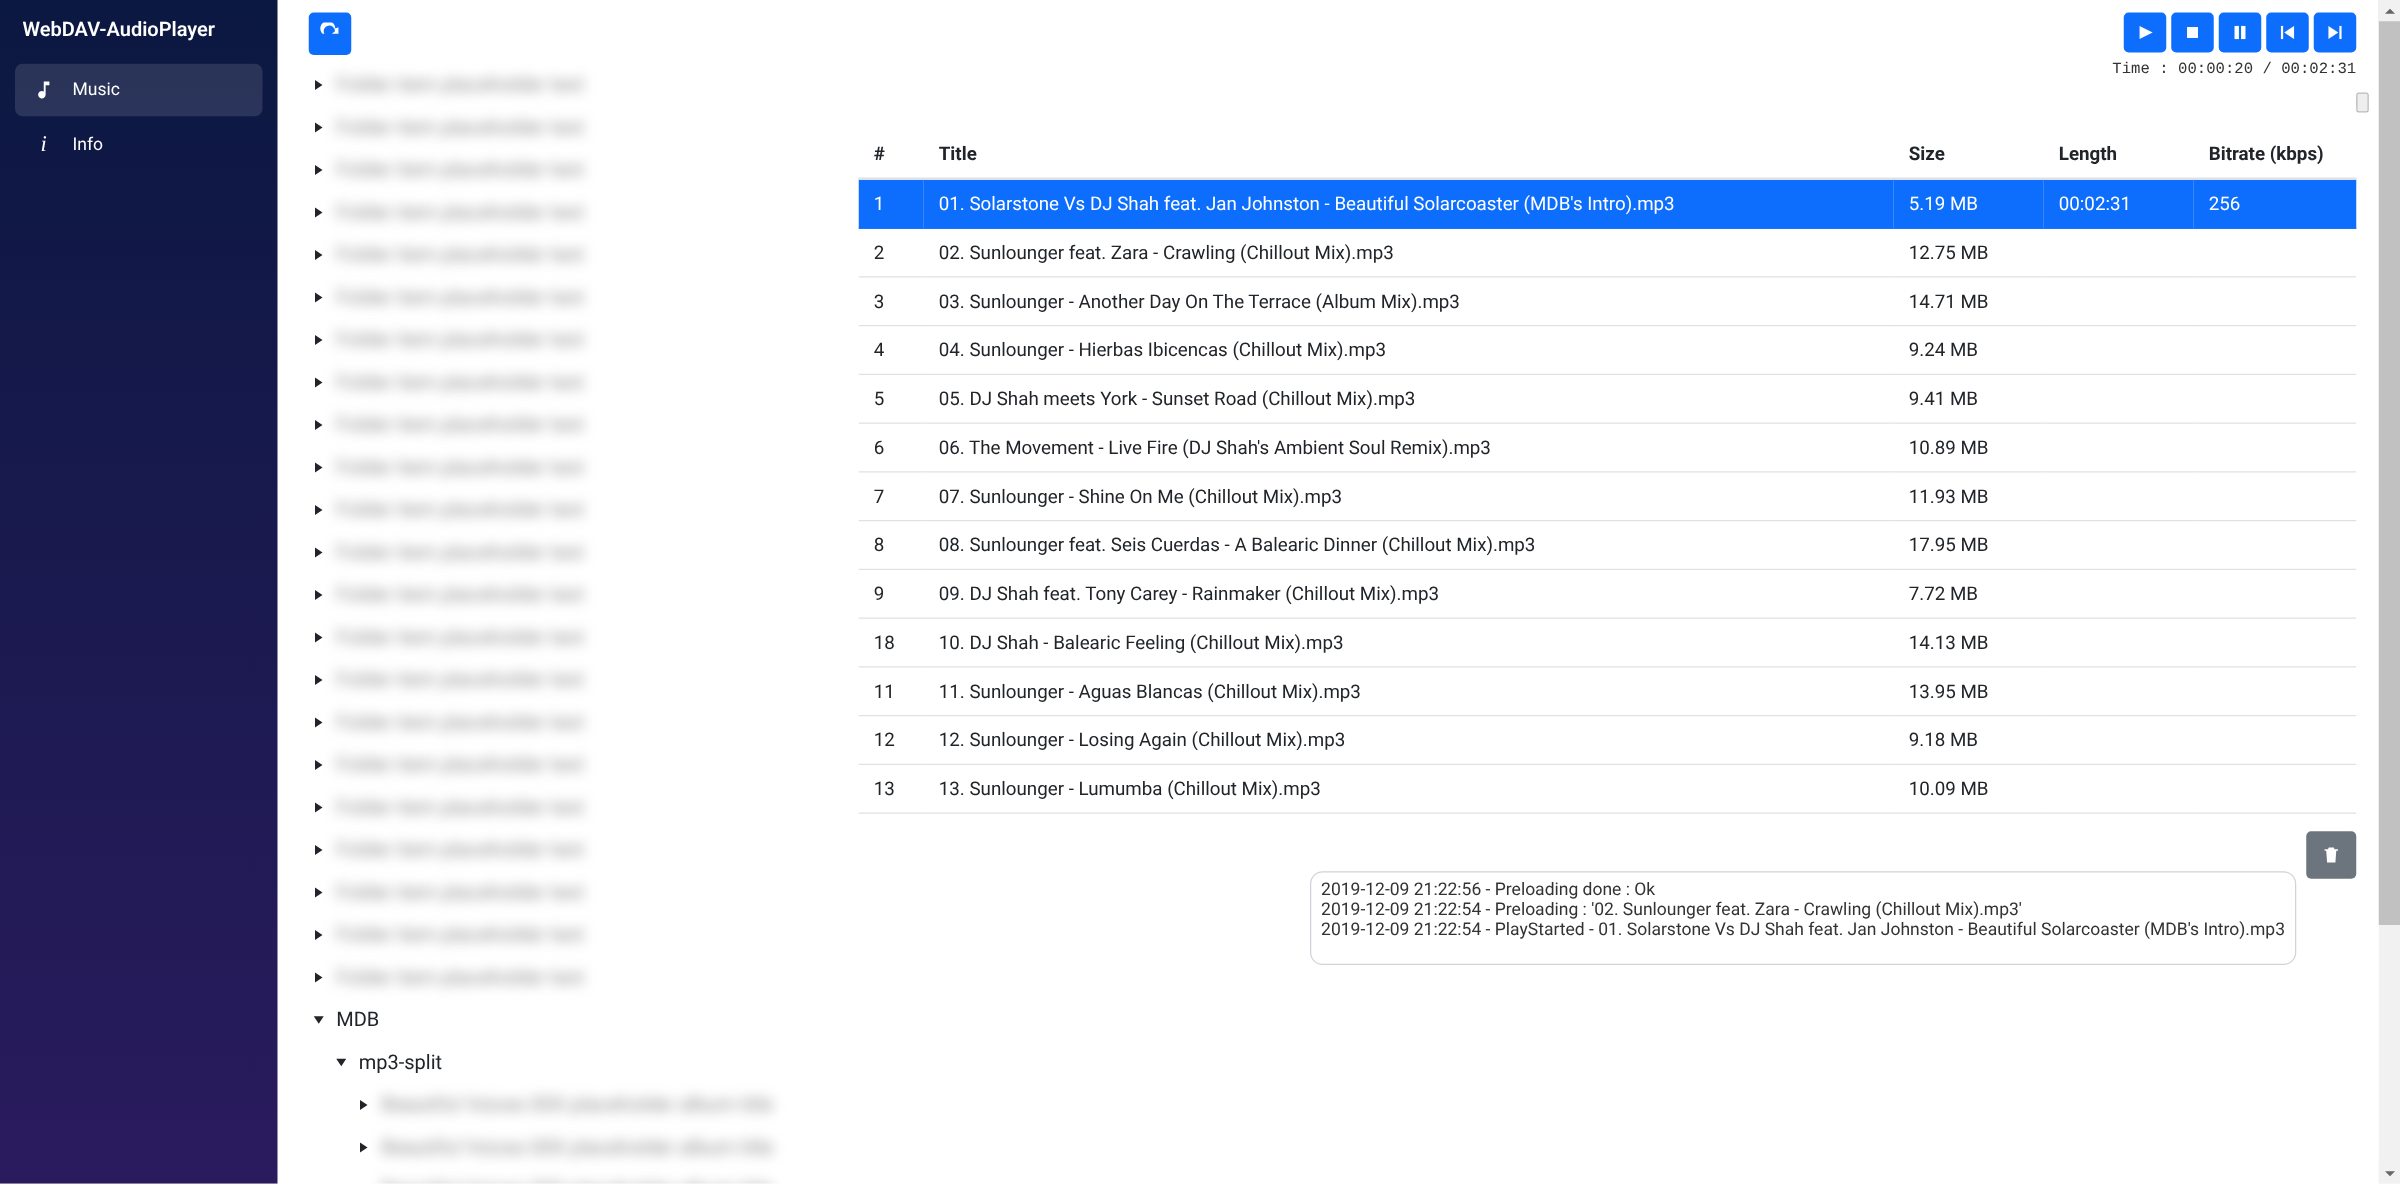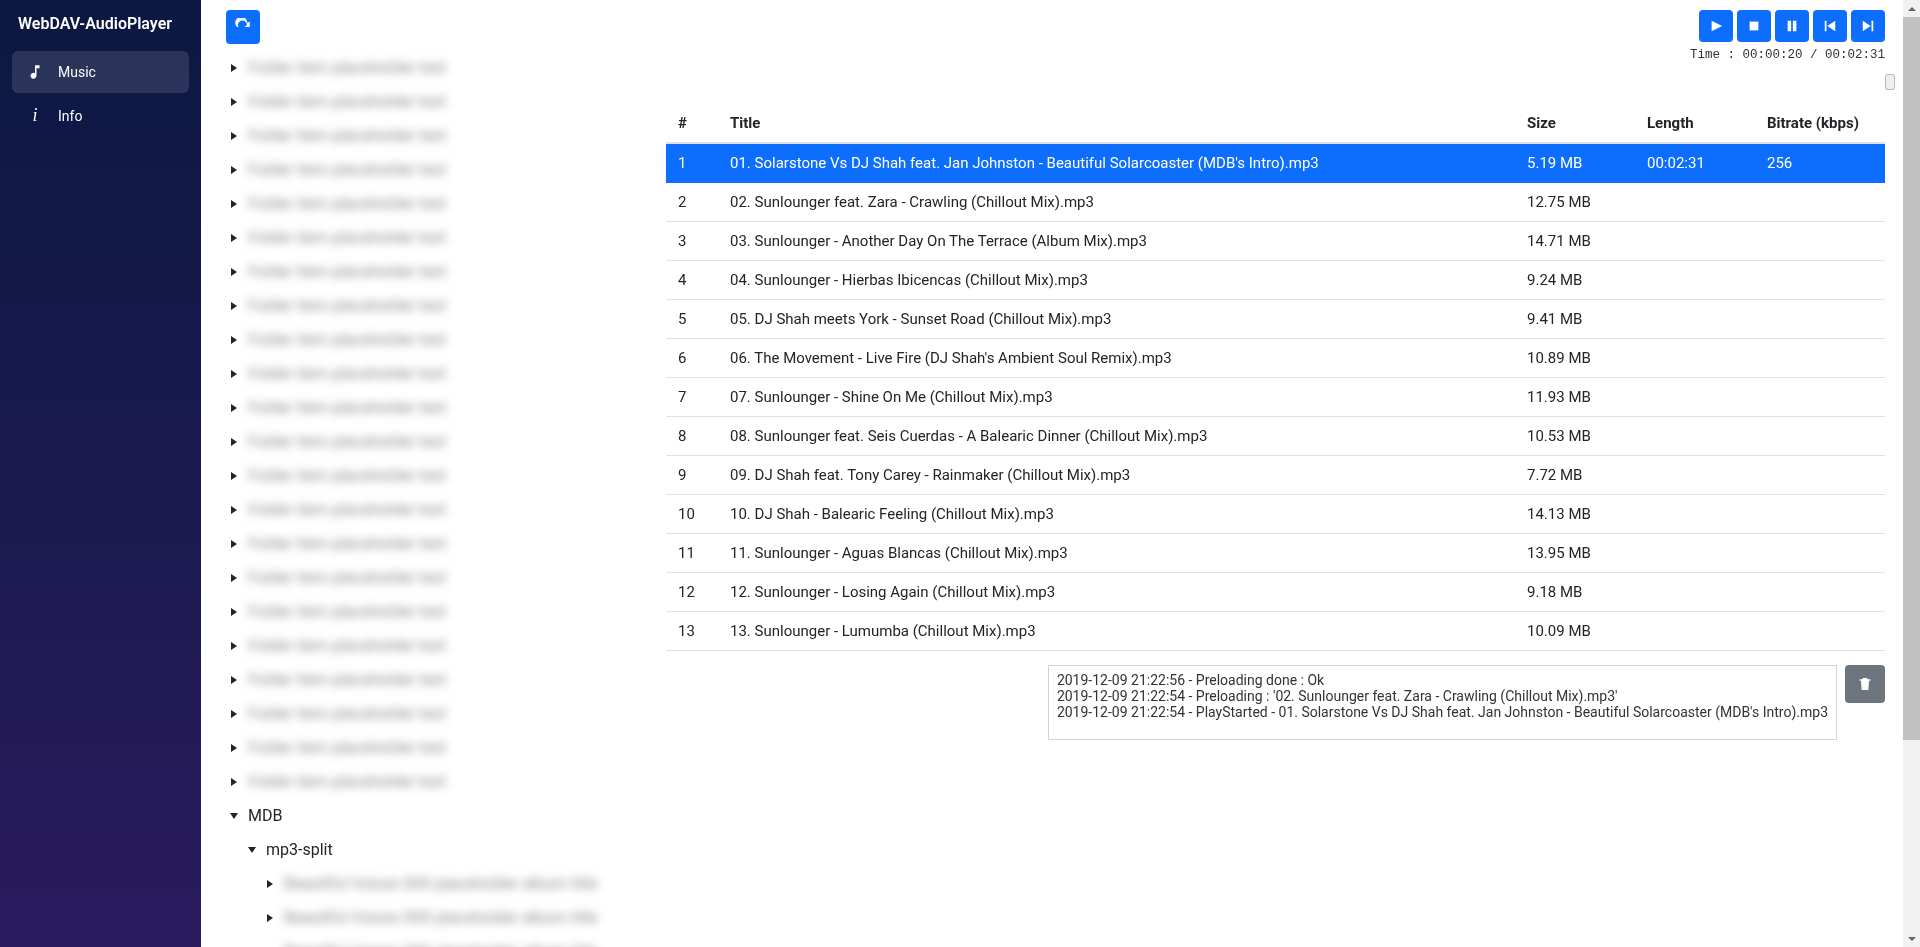--- a/index.html
+++ b/index.html
@@ -6,21 +6,21 @@
 body {
   font-family: -apple-system, BlinkMacSystemFont, "Segoe UI", Roboto, "Helvetica Neue", Arial, sans-serif;
   font-size:14px;
   color:#212529;
   background:#fff;
   width:1920px; height:947px;
   display:flex;
   overflow:hidden;
 }
 .sidebar {
-  width:201px;
+  width:222px;
   height:100%;
   background: linear-gradient(180deg, #0b1841 0%, #2a1b5e 100%);
   color:#fff;
   flex-shrink:0;
   padding:0;
 }
 .brand {
   padding:14px 18px 18px;
   font-size:16px;
   font-weight:600;
@@ -141,23 +141,23 @@
 }
 .table tbody tr.selected td{background:#0d6efd;color:#fff;border-bottom-color:#0d6efd;}
 .col-num{width:52px;}
 .col-title{}
 .col-size{width:120px;}
 .col-len{width:120px;}
 .col-rate{width:130px;}
 
 .log-row{display:flex;gap:8px;margin-top:14px;align-items:flex-start;}
 .log-box{
-  flex:1;border:1px solid #ced4da;border-radius:0;
+  flex:1;border:1px solid #ced4da;border-radius:10px;
   padding:6px 8px;font-size:14px;color:#333;
-  height:75px;overflow:hidden;
+  height:75px;overflow:hidden;margin-top:32px;
 }
 .log-line{white-space:nowrap;}
 .trash-btn{
   width:40px;height:38px;background:#6c757d;border:none;border-radius:4px;
   display:flex;align-items:center;justify-content:center;
 }
 .trash-btn svg{fill:#fff;width:16px;height:16px;}
 </style>
 </head>
 <body>
@@ -678,33 +678,33 @@
           <tr>
             <td>7</td>
             <td>07. Sunlounger - Shine On Me (Chillout Mix).mp3</td>
             <td>11.93 MB</td>
             <td></td>
             <td></td>
           </tr>
           <tr>
             <td>8</td>
             <td>08. Sunlounger feat. Seis Cuerdas - A Balearic Dinner (Chillout Mix).mp3</td>
-            <td>10.53 MB</td>
+            <td>17.95 MB</td>
             <td></td>
             <td></td>
           </tr>
           <tr>
             <td>9</td>
             <td>09. DJ Shah feat. Tony Carey - Rainmaker (Chillout Mix).mp3</td>
             <td>7.72 MB</td>
             <td></td>
             <td></td>
           </tr>
           <tr>
-            <td>10</td>
+            <td>18</td>
             <td>10. DJ Shah - Balearic Feeling (Chillout Mix).mp3</td>
             <td>14.13 MB</td>
             <td></td>
             <td></td>
           </tr>
           <tr>
             <td>11</td>
             <td>11. Sunlounger - Aguas Blancas (Chillout Mix).mp3</td>
             <td>13.95 MB</td>
             <td></td>

